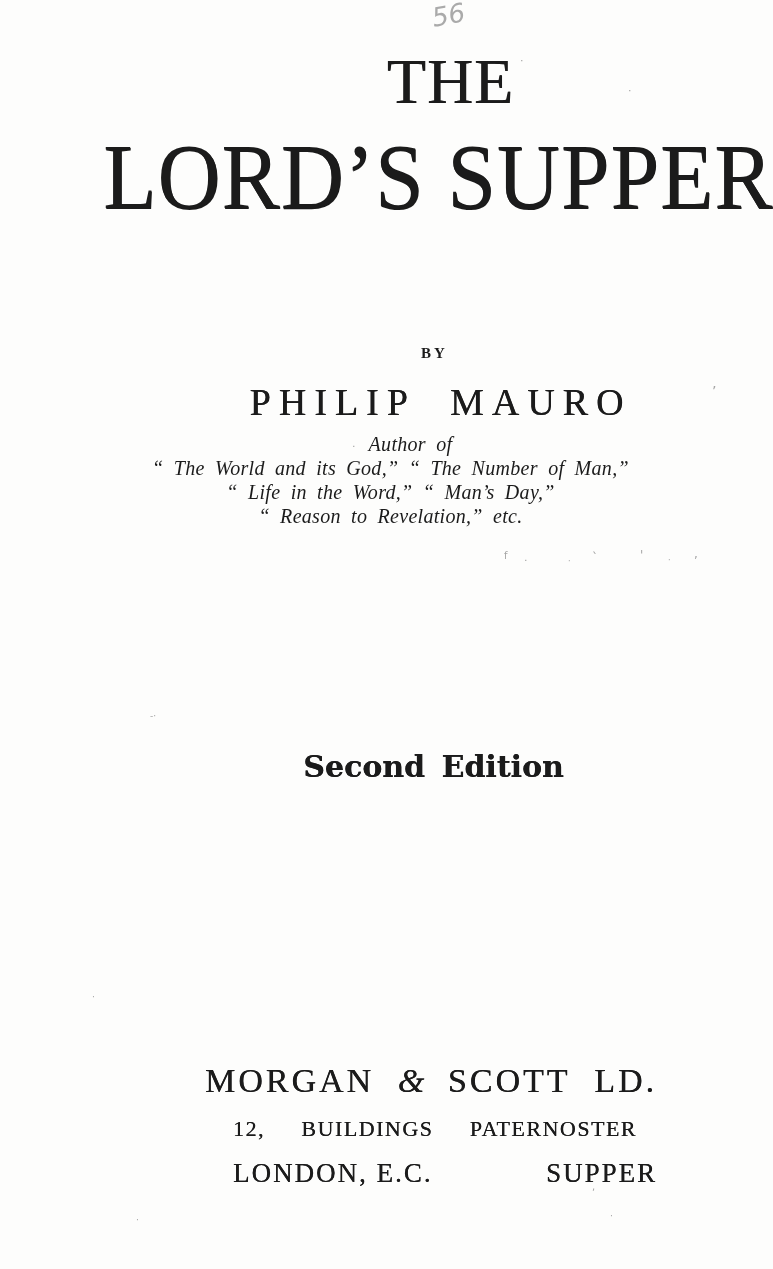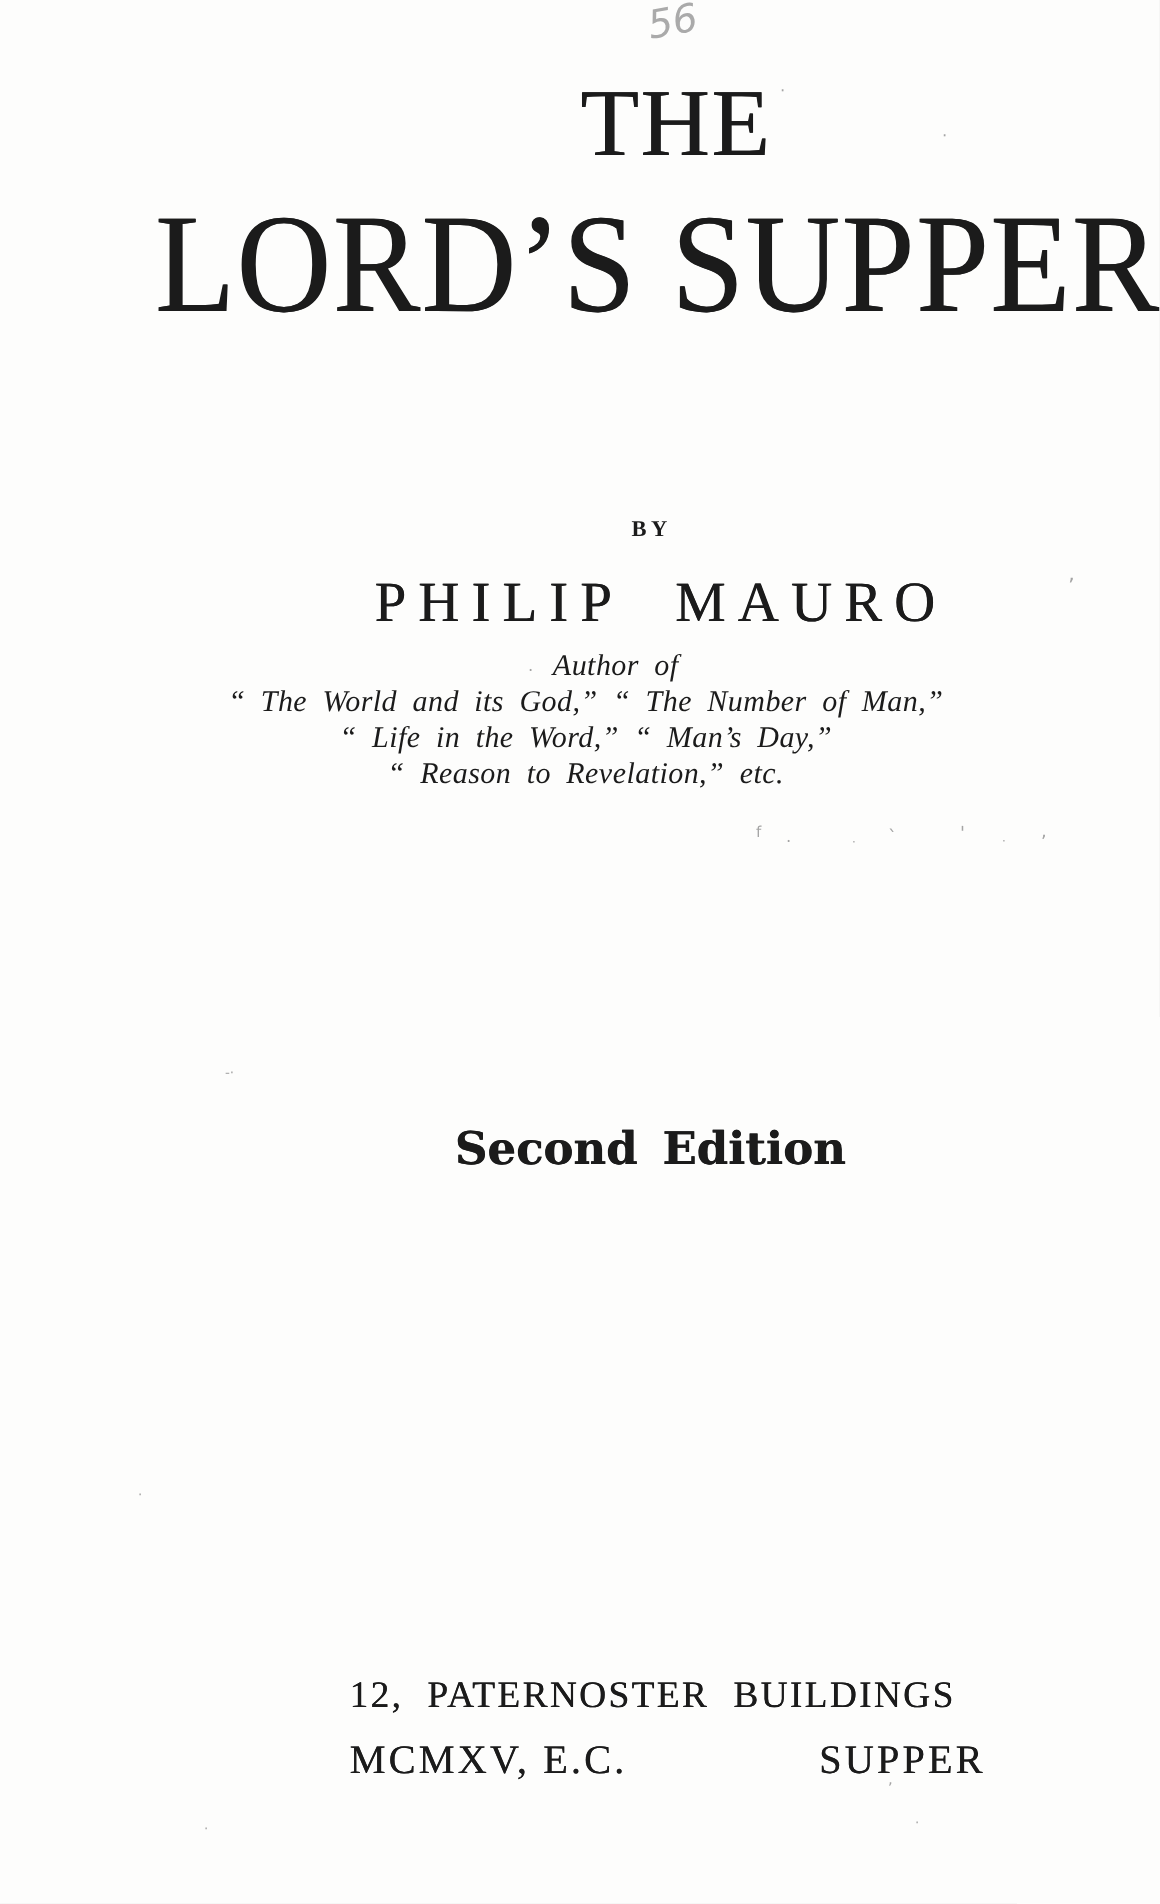--- a/index.html
+++ b/index.html
@@ -51,21 +51,21 @@
   .publisher-row{
     position:absolute;left:205px;top:1064px;width:452px;
     display:flex;justify-content:space-between;align-items:baseline;
     font-size:34px;letter-spacing:3px;line-height:1;
     text-shadow:0.3px 0.3px 0 currentColor;
   }
   .publisher-row .amp{font-style:italic;letter-spacing:0;}
   .address-row{
     position:absolute;left:233px;top:1118px;width:404px;
     display:flex;justify-content:space-between;align-items:baseline;
-    font-size:25px;letter-spacing:1.5px;line-height:1;
+    font-size:22px;letter-spacing:1.5px;line-height:1;
     text-shadow:0.2px 0.2px 0 currentColor;
   }
   .city-row{
     position:absolute;left:233px;top:1160px;width:424px;
     display:flex;justify-content:space-between;align-items:baseline;
     font-size:27px;letter-spacing:2px;line-height:1;
     text-shadow:0.2px 0.2px 0 currentColor;
   }
   .artifact{
     position:absolute;line-height:1;
@@ -93,29 +93,35 @@
 
   <div class="works-block">
     <div class="author-of">Author of</div>
     <div>“ The World and its God,” “ The Number of Man,”</div>
     <div>“ Life in the Word,” “ Man’s Day,”</div>
     <div>“ Reason to Revelation,” etc.</div>
   </div>
 
   <div class="line centered edition" style="top:752px;left:47px;">Second Edition</div>
 
+  <div class="publisher-row">
+    <span>MORGAN</span>
+    <span class="amp">&amp;</span>
+    <span>SCOTT</span>
+    <span>LD.</span>
+  </div>
 
   <div class="address-row">
     <span>12,</span>
+    <span>BUILDINGS</span>
     <span>PATERNOSTER</span>
-    <span>BUILDINGS</span>
   </div>
 
   <div class="city-row">
-    <span>MCMXV, E.C.</span>
+    <span>LONDON, E.C.</span>
     <span>SUPPER</span>
   </div>
 
   <div>
       <span class="artifact" style="left: 520px; top: 55px;">·</span>
       <span class="artifact" style="left: 628px; top: 85px;">·</span>
       <span class="artifact" style="left: 712px; top: 384px; font-size: 14px;">’</span>
       <span class="artifact" style="left: 352px; top: 438px;">.</span>
       <span class="artifact" style="left: 504px; top: 551px; font-size: 10px;">f</span>
       <span class="artifact" style="left: 524px; top: 552px;">.</span>

